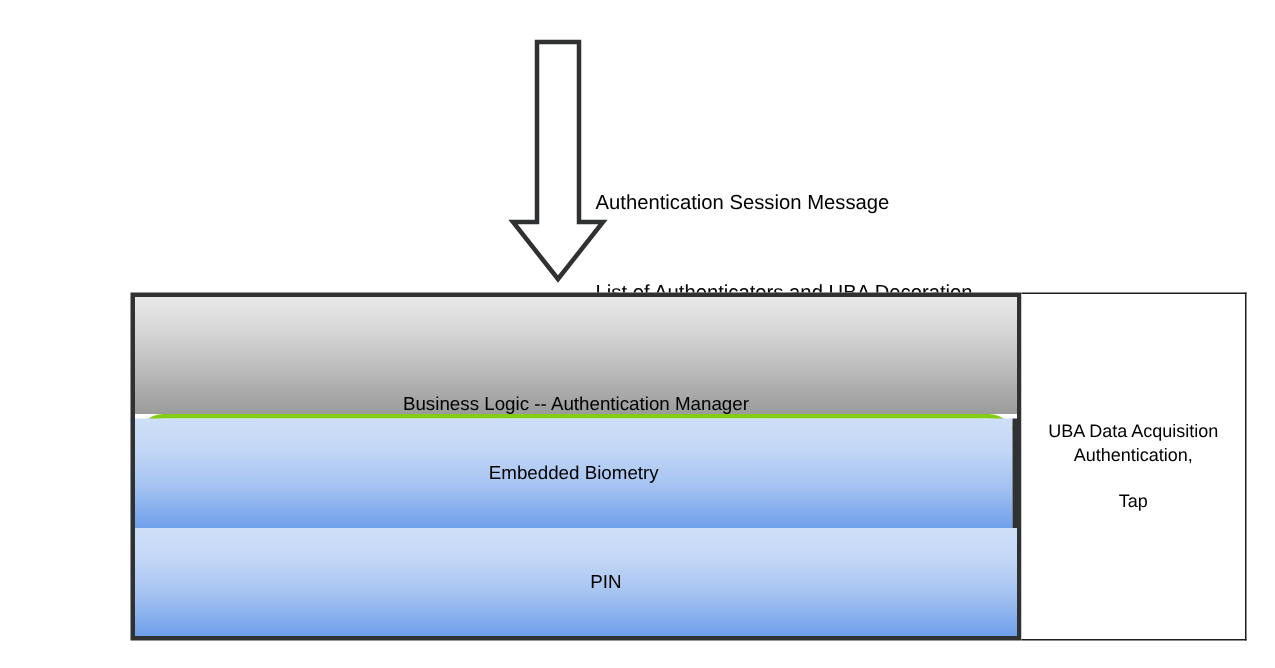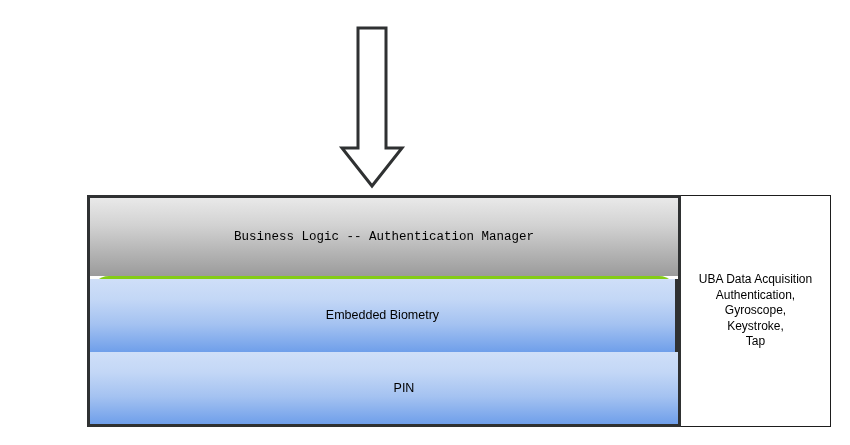--- a/index.html
+++ b/index.html
@@ -70,23 +70,22 @@
     flex-direction: column;
     background: #ffffff;
   }
 
   #business-logic-bar {
     height: 78px;
     flex: 0 0 78px;
     box-sizing: border-box;
     background: linear-gradient(to bottom, #e9e9e9 0%, #d2d2d2 35%, #b4b4b4 70%, #9b9b9b 100%);
     display: flex;
-    align-items: center;
+    align-items: flex-end;
     justify-content: center;
-    font-family: Liberation Mono, monospace;
   }
   #business-logic-bar .bar-label {
     font-size: 12.5px;
     color: #000000;
     text-align: center;
   }
 
   #authenticator-row {
     flex: 1 1 auto;
     box-sizing: border-box;
@@ -137,20 +136,24 @@
 </style>
 </head>
 <body>
 
 <div id="diagram-canvas">
 
   <svg id="flow-arrow" viewBox="0 0 72 164">
     <polygon points="22,2 50,2 50,122 66,122 36,160 6,122 22,122" fill="#ffffff" stroke="#2f3132" stroke-width="3" stroke-linejoin="miter"></polygon>
   </svg>
 
+  <div id="arrow-caption">
+    <span class="cap-line">Authentication Session Message</span>
+    <span class="cap-line">List of Authenticators and UBA Decoration</span>
+  </div>
 
   <div id="architecture-block">
 
     <div id="stack-column">
 
       <div id="business-logic-bar">
         <span class="bar-label">Business Logic -- Authentication Manager</span>
       </div>
 
       <div id="authenticator-row">
@@ -165,19 +168,19 @@
           <span class="cell-label">PIN</span>
         </div>
 
       </div>
     </div>
 
     <div id="uba-panel">
       <div class="uba-label">
         <span>UBA Data Acquisition</span><br>
         <span>Authentication,</span><br>
-        <span>Gyroscope, Keystroke,</span><br>
+        <br>
         <span>Tap</span>
       </div>
     </div>
 
   </div>
 </div>
 
 </body></html>

